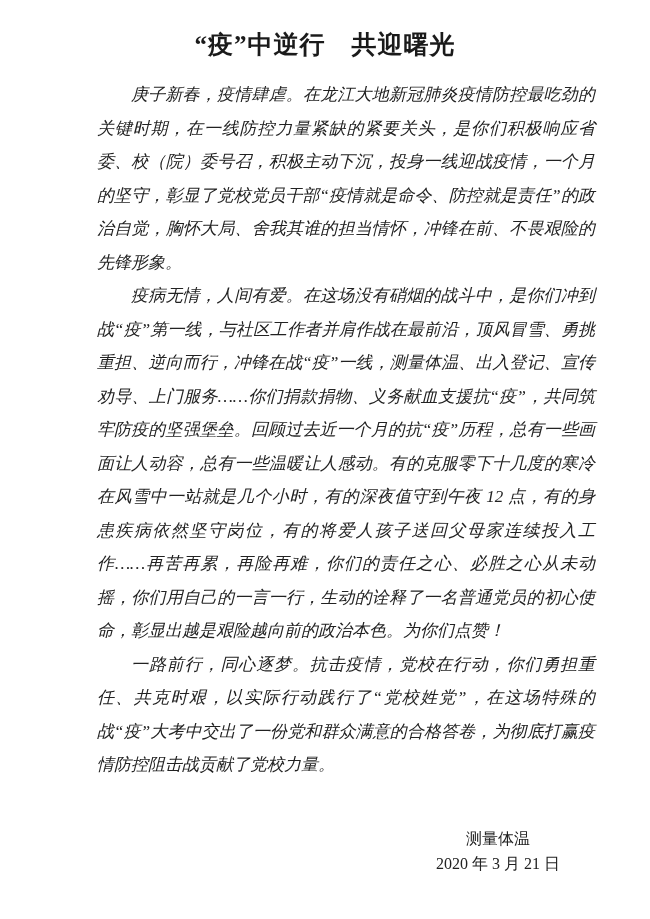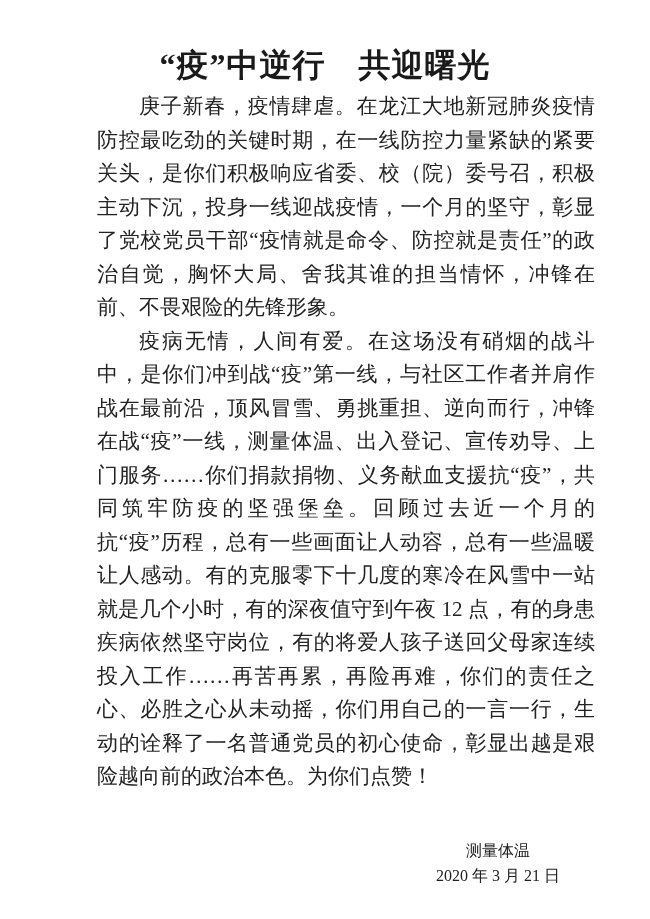--- a/index.html
+++ b/index.html
@@ -11,34 +11,35 @@
     position: relative;
     width: 650px;
     height: 919px;
     margin: 0;
     background: #ffffff;
     overflow: hidden;
     font-family: "Liberation Serif", "DejaVu Serif", serif;
     color: #1f1f1f;
   }
   .doc-title {
-    padding-top: 48px;
+    padding-top: 28px;
     text-align: center;
-    font-size: 32px;
+    font-size: 25px;
     font-weight: 700;
     letter-spacing: 1px;
     color: #1a1a1a;
     line-height: 34px;
   }
   .doc-body {
-    margin: 8px 55px 0 97px;
-    font-size: 21px;
+    margin: 16px 55px 0 97px;
+    font-size: 17px;
     line-height: 33.5px;
     text-align: justify;
     color: #222222;
+    font-style: italic;
   }
   .doc-body p {
     margin: 0;
     padding: 0;
     text-indent: 2em;
   }
   .signature-block {
     display: flex;
     flex-direction: column;
     align-items: center;
@@ -56,20 +57,21 @@
 </head>
 <body>
 
 <div class="page">
 
   <div class="doc-title">“疫”中逆行　共迎曙光</div>
 
   <div class="doc-body">
     <p>庚子新春，疫情肆虐。在龙江大地新冠肺炎疫情防控最吃劲的关键时期，在一线防控力量紧缺的紧要关头，是你们积极响应省委、校（院）委号召，积极主动下沉，投身一线迎战疫情，一个月的坚守，彰显了党校党员干部“疫情就是命令、防控就是责任”的政治自觉，胸怀大局、舍我其谁的担当情怀，冲锋在前、不畏艰险的先锋形象。</p>
     <p>疫病无情，人间有爱。在这场没有硝烟的战斗中，是你们冲到战“疫”第一线，与社区工作者并肩作战在最前沿，顶风冒雪、勇挑重担、逆向而行，冲锋在战“疫”一线，测量体温、出入登记、宣传劝导、上门服务……你们捐款捐物、义务献血支援抗“疫”，共同筑牢防疫的坚强堡垒。回顾过去近一个月的抗“疫”历程，总有一些画面让人动容，总有一些温暖让人感动。有的克服零下十几度的寒冷在风雪中一站就是几个小时，有的深夜值守到午夜 12 点，有的身患疾病依然坚守岗位，有的将爱人孩子送回父母家连续投入工作……再苦再累，再险再难，你们的责任之心、必胜之心从未动摇，你们用自己的一言一行，生动的诠释了一名普通党员的初心使命，彰显出越是艰险越向前的政治本色。为你们点赞！</p>
+    <p>一路前行，同心逐梦。抗击疫情，党校在行动，你们勇担重任、共克时艰，以实际行动践行了“党校姓党”，在这场特殊的战“疫”大考中交出了一份党和群众满意的合格答卷，为彻底打赢疫情防控阻击战贡献了党校力量。</p>
   </div>
 
   <div class="signature-block">
     <div class="signature-line">测量体温</div>
     <div class="date-line">2020 年 3 月 21 日</div>
   </div>
 
 </div>
 
 </body></html>

